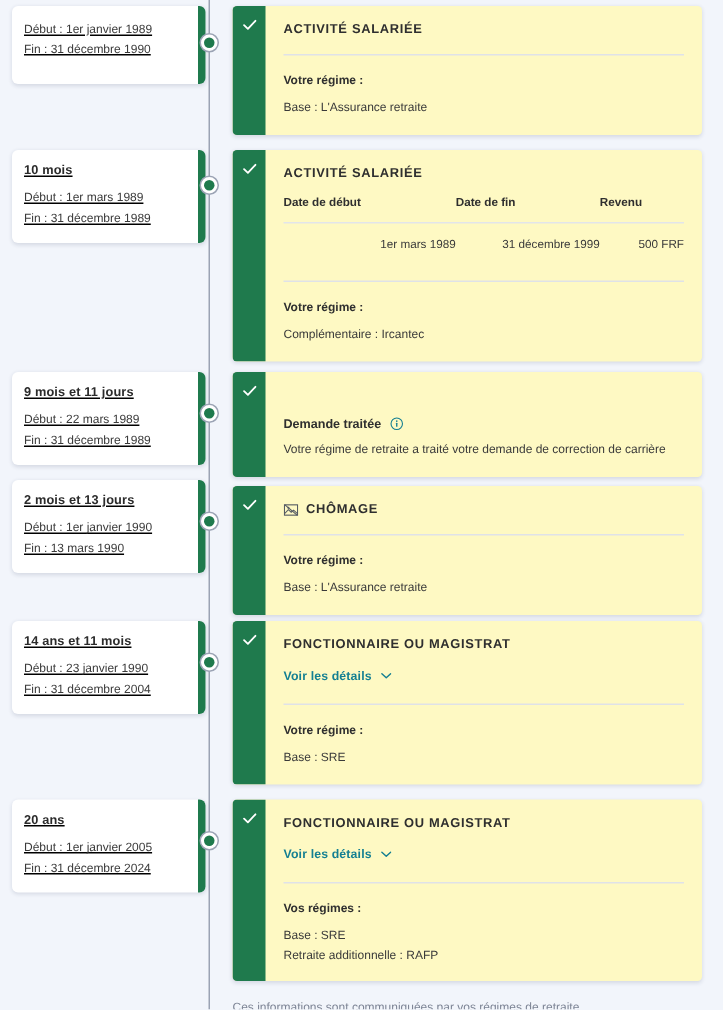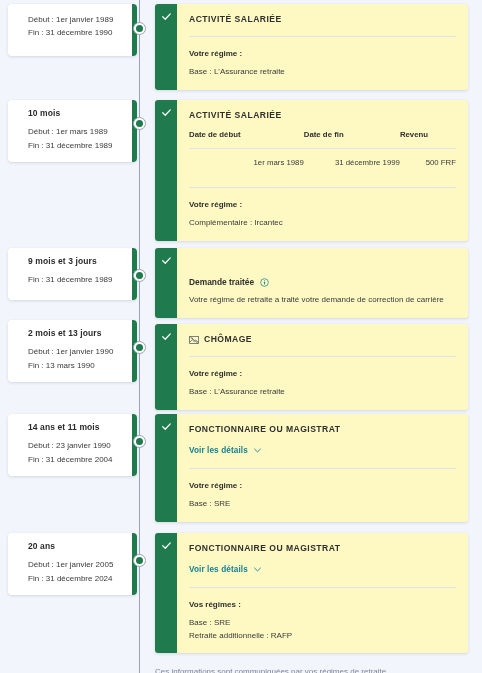--- a/index.html
+++ b/index.html
@@ -43,22 +43,23 @@
     position: relative;
     width: 129px;
     margin-left: 8px;
   }
 
   .date-card {
     position: relative;
     background: #ffffff;
     border-radius: 4px;
     box-shadow: 0 1px 3px rgba(30, 45, 80, 0.14);
-    padding: 9px 10px 10px 20px;
+    padding: 9px 10px 10px 8px;
     min-height: 52px;
+    text-decoration: underline;
   }
 
   .date-card::after {
     content: "";
     position: absolute;
     top: 0;
     right: 0;
     width: 5px;
     height: 100%;
     background: #1f7a4d;
@@ -327,21 +328,22 @@
           <div class="regime-label">Votre régime :</div>
           <div class="regime-value">Complémentaire : Ircantec</div>
         </div>
       </div>
     </div>
   </div>
 
   <div class="row" style="top:248px;">
     <div class="left-col">
       <div class="date-card">
-        <div class="duration">9 mois et 3 jours</div>
+        <div class="duration">9 mois et 11 jours</div>
+        <div class="date-line">Début : 22 mars 1989</div>
         <div class="date-line">Fin : 31 décembre 1989</div>
       </div>
     </div>
     <div class="node" style="top:21px;"></div>
     <div class="right-col" style="top:0;">
       <div class="content-card">
         <div class="status-bar">
           <svg class="check-icon" viewBox="0 0 16 16">
             <path d="M2.5 8.4 L6.2 12 L13.5 4.2" fill="none" stroke="#ffffff" stroke-width="1.8" stroke-linecap="round" stroke-linejoin="round"></path>
           </svg>

